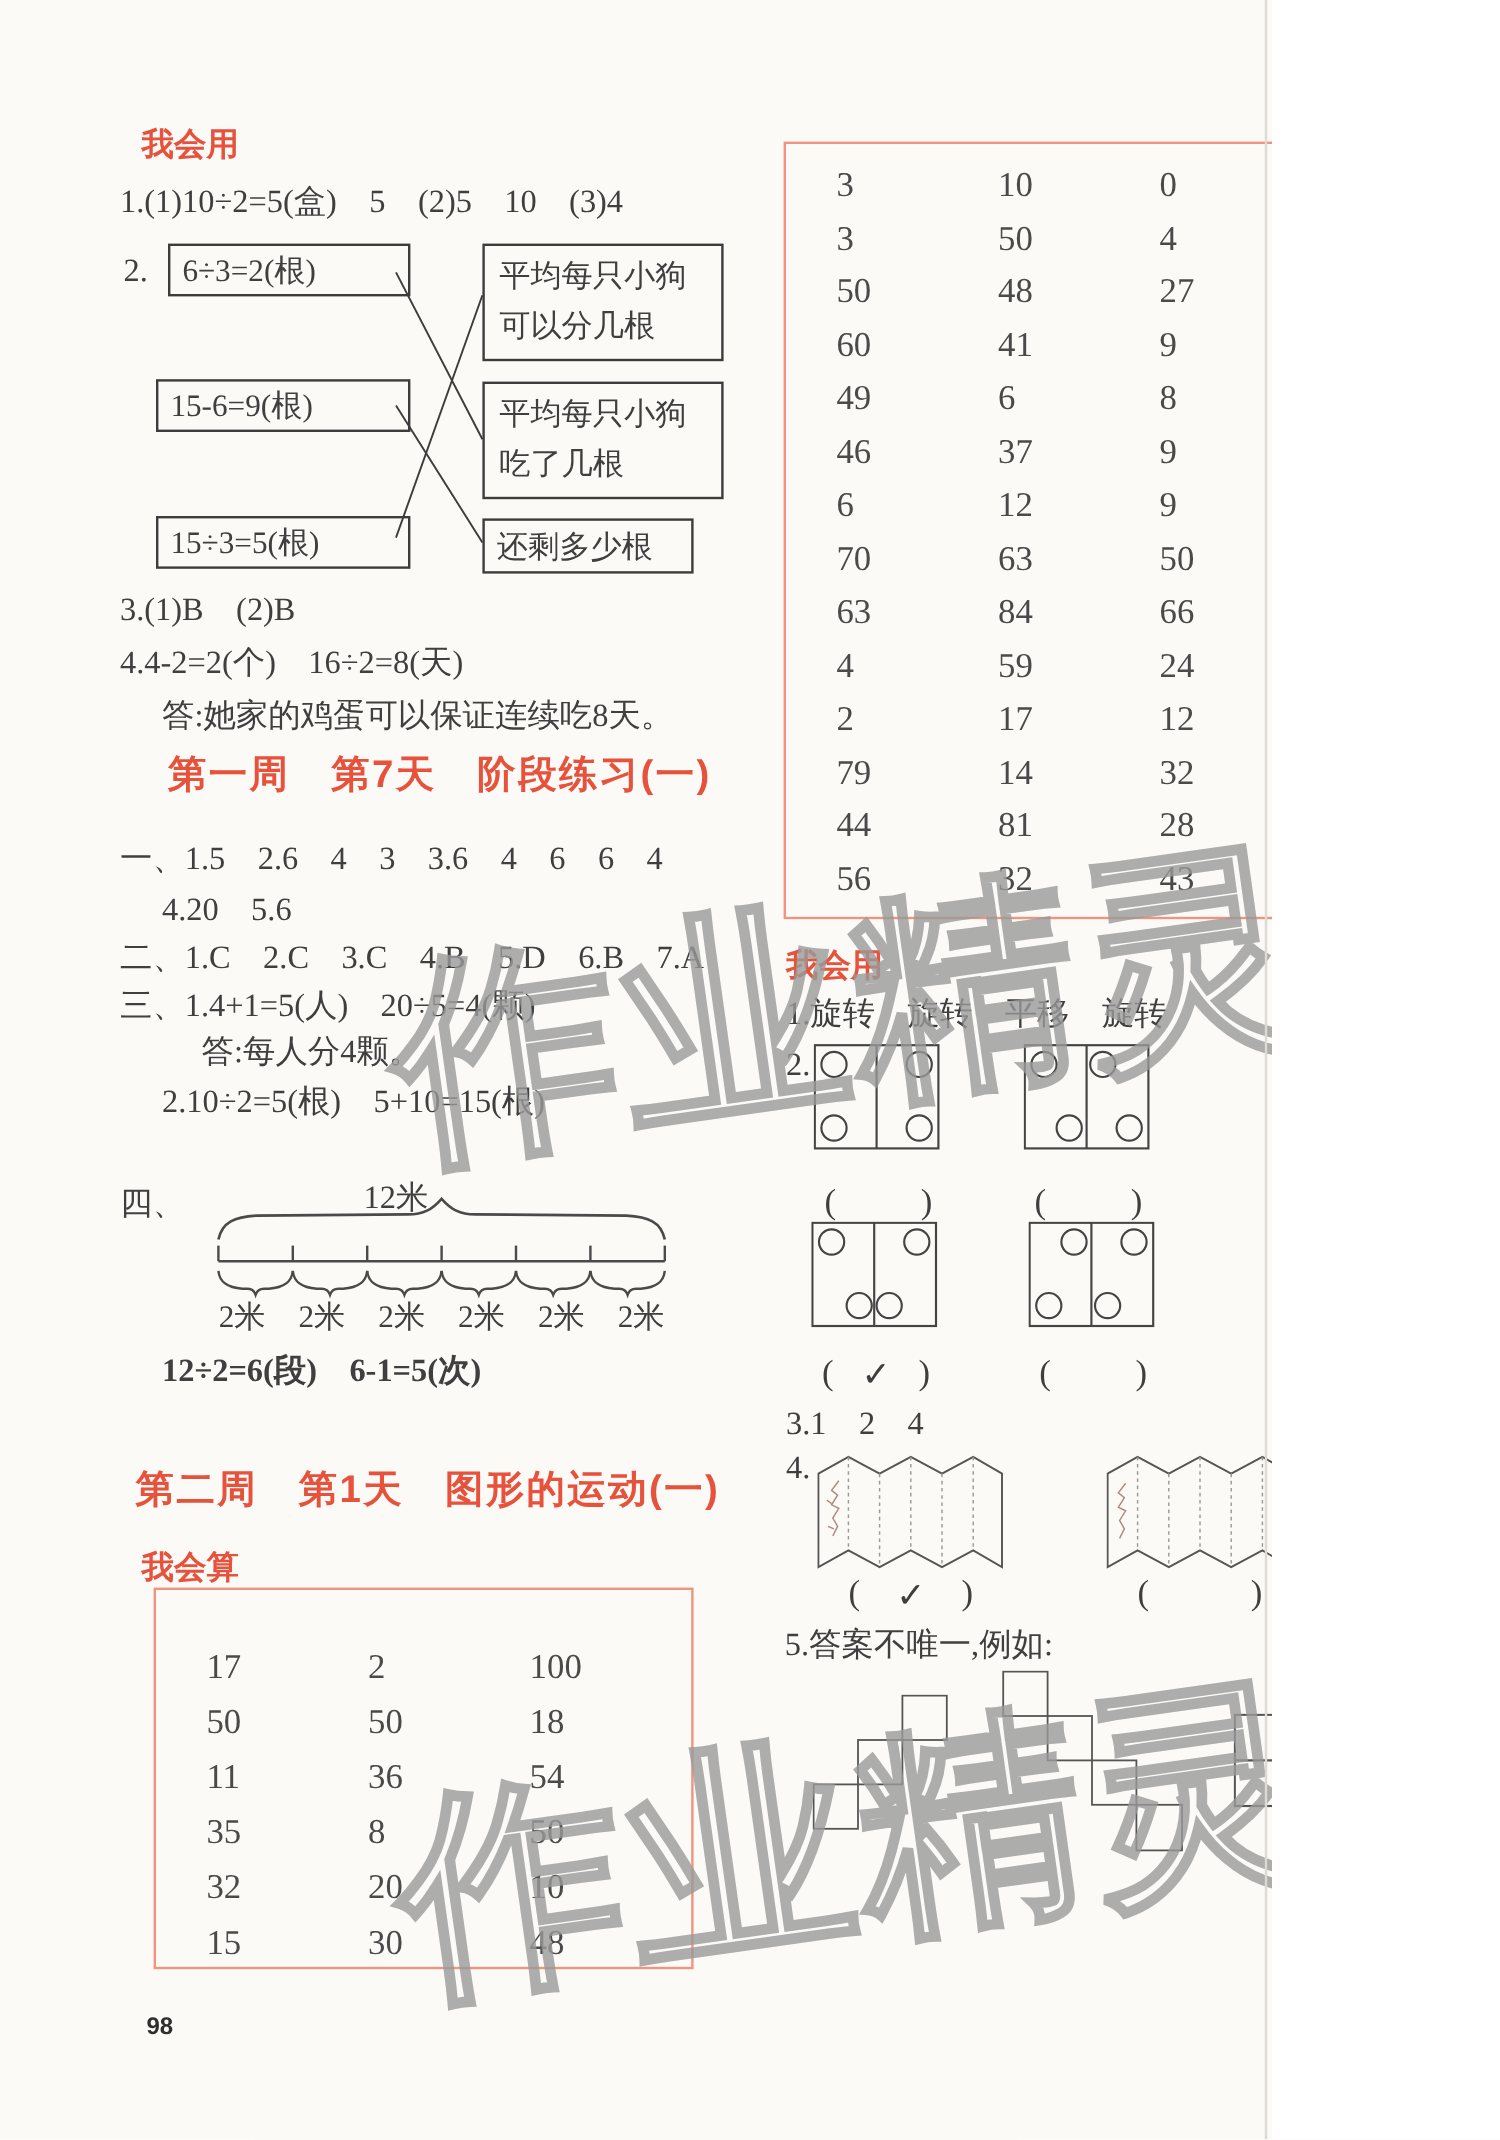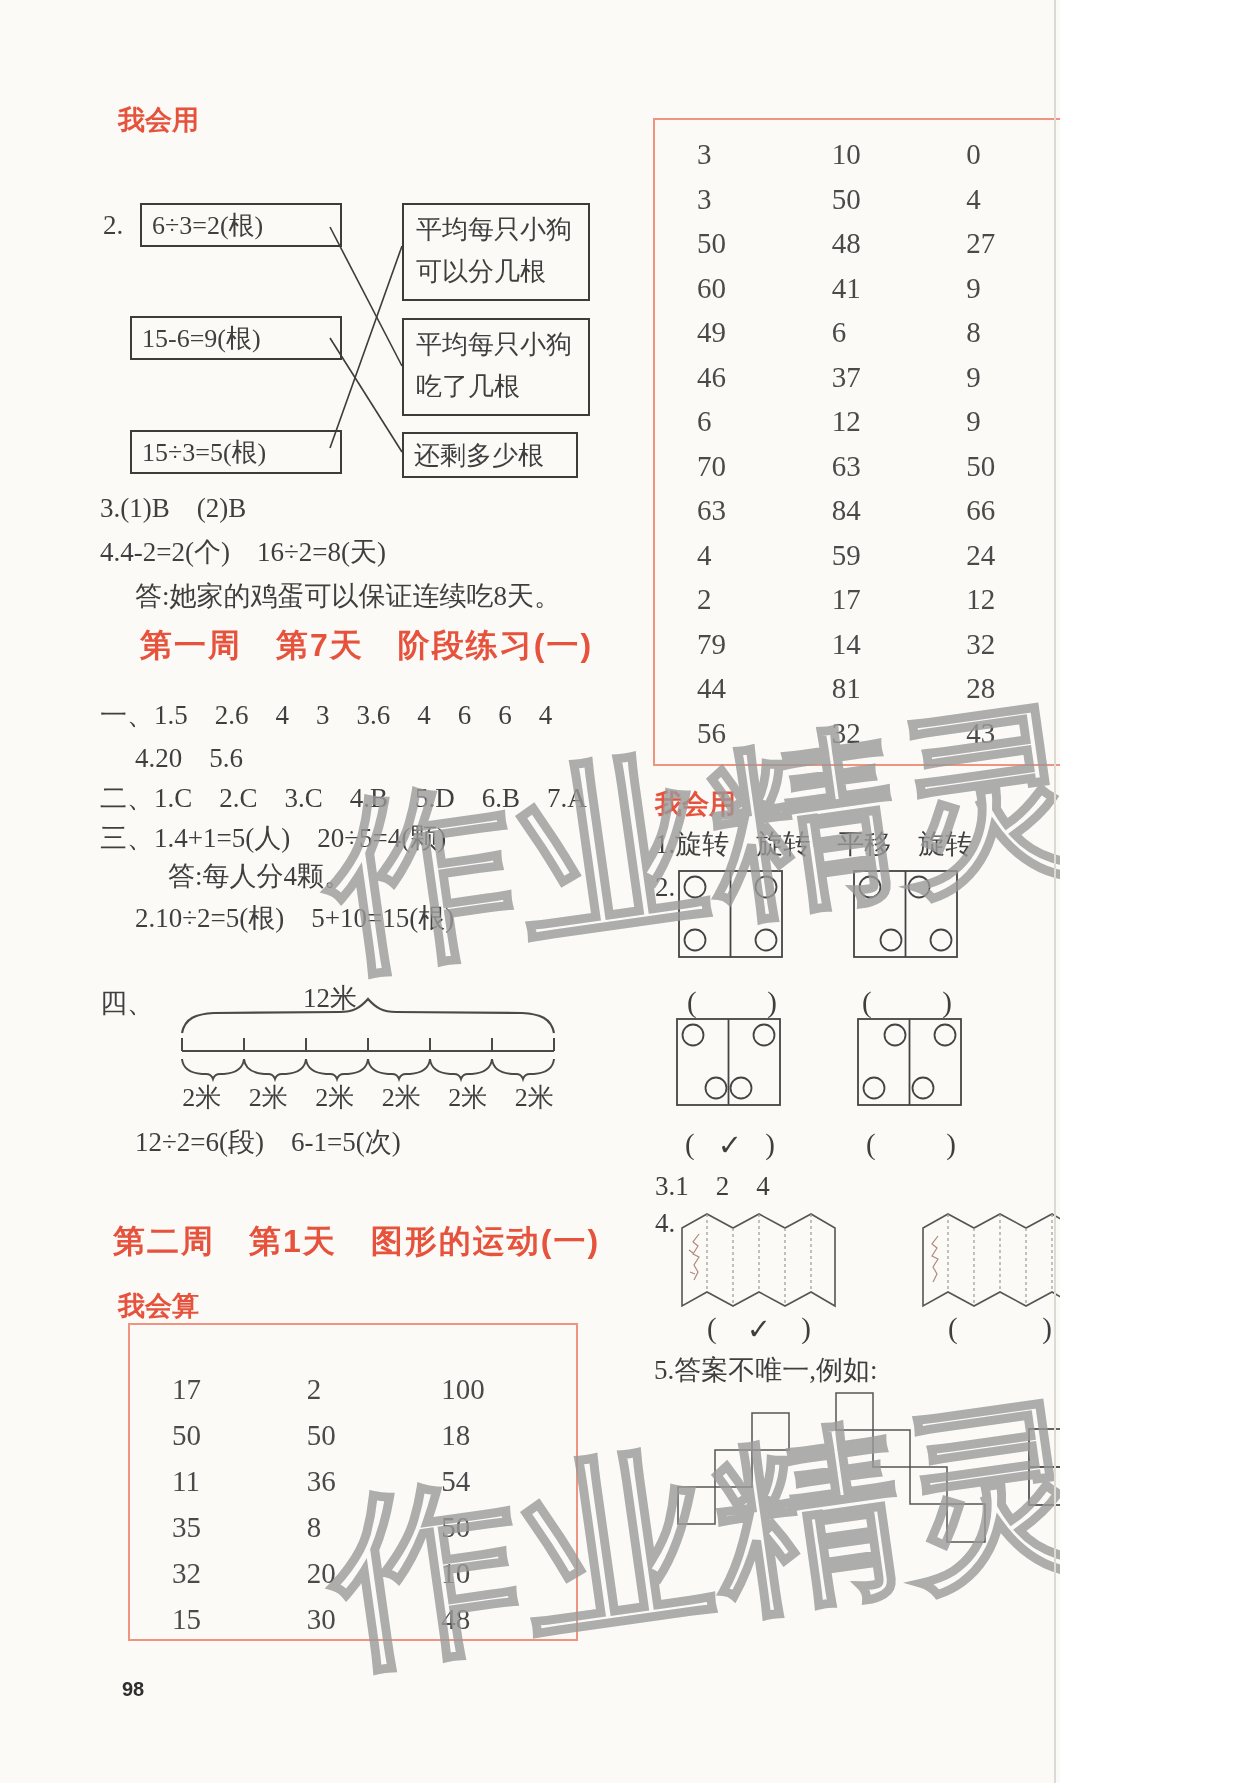--- a/index.html
+++ b/index.html
@@ -3,21 +3,21 @@
 <meta charset="utf-8">
 <style>
   html,body{margin:0;padding:0;}
   .page{position:relative;width:1060px;height:1783px;background:#fbfaf7;overflow:hidden;
         font-family:"Liberation Serif",serif;color:#3f3f3f;}
   .abs{position:absolute;}
   .body-text{font-size:27px;white-space:nowrap;}
   .red-small{font-size:27px;font-weight:700;color:#e6523c;font-family:"Liberation Sans",sans-serif;white-space:nowrap;}
   .red-big{font-size:32px;font-weight:700;color:#e6523c;font-family:"Liberation Sans",sans-serif;letter-spacing:2px;white-space:nowrap;}
   .mbox{position:absolute;border:2px solid #3c3c3c;font-size:26px;display:flex;align-items:center;padding-left:10px;background:transparent;white-space:nowrap;}
-  .mbox2{position:absolute;border:2px solid #3c3c3c;font-size:26px;padding:4px 0 0 12px;line-height:42px;white-space:nowrap;}
+  .mbox2{position:absolute;border:2px solid #3c3c3c;font-size:26px;padding:4px 13px 0 12px;line-height:42px;white-space:nowrap;}
   .numbox{position:absolute;border:2px solid #ef9480;}
   .num-row{display:flex;}
   .rt .num-row{height:44.5px;}
   .lt .num-row{height:46px;}
   .num-cell{width:150px;font-size:29px;color:#4a4a4a;}
   .rt .num-row,.lt .num-row{padding-left:42px;}
   .paren-row{position:absolute;display:flex;justify-content:space-between;font-size:29px;color:#3f3f3f;}
   .watermark{position:absolute;font-family:"Liberation Sans",sans-serif;font-weight:700;font-size:188px;
              color:transparent;-webkit-text-stroke:3px #9a9a9a;transform:rotate(-8deg);
              letter-spacing:4px;white-space:nowrap;opacity:.8;pointer-events:none;}
@@ -27,20 +27,21 @@
   svg{display:block;}
   .edge-line{position:absolute;right:4px;top:0;width:2px;height:100%;background:#dcdad2;}
 </style>
 </head>
 <body>
 
 <div class="page">
 
   <div class="abs red-small" style="left:118px;top:102px;">我会用</div>
 
+  <div class="abs body-text" style="left:100px;top:150px;">1.(1)10÷2=5(盒)　5　(2)5　10　(3)4</div>
 
   <div class="abs body-text" style="left:103px;top:210px;">2.</div>
   <div class="mbox" style="left:140px;top:203px;width:188px;height:40px;">6÷3=2(根)</div>
   <div class="mbox" style="left:130px;top:316px;width:198px;height:40px;">15-6=9(根)</div>
   <div class="mbox" style="left:130px;top:430px;width:198px;height:40px;">15÷3=5(根)</div>
 
   <div class="mbox2" style="left:402px;top:203px;width:172px;height:90px;">
     <div>平均每只小狗</div>
     <div>可以分几根</div>
   </div>
@@ -95,21 +96,21 @@
 
   <div class="seg-labels" style="left:182px;top:1080px;width:372px;gap:27px;">
     <span>2米</span>
     <span>2米</span>
     <span>2米</span>
     <span>2米</span>
     <span>2米</span>
     <span>2米</span>
   </div>
 
-  <div class="abs body-text" style="left:135px;top:1124px;">12÷2=6(段)　6-1=5(次)</div>
+  <div class="abs body-text" style="left:135px;top:1124px;font-weight:bold;">12÷2=6(段)　6-1=5(次)</div>
 
   <div class="abs red-big" style="left:113px;top:1220px;">第二周　第1天　图形的运动(一)</div>
   <div class="abs red-small" style="left:118px;top:1288px;">我会算</div>
 
   <div class="numbox lt" style="left:128px;top:1323px;width:450px;height:318px;padding-top:48px;box-sizing:border-box;">
       <div class="num-row">
         <span class="num-cell">17</span>
         <span class="num-cell">2</span>
         <span class="num-cell">100</span>
       </div>

